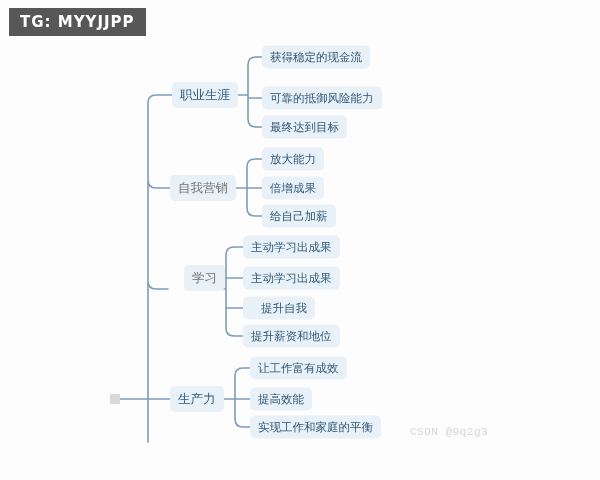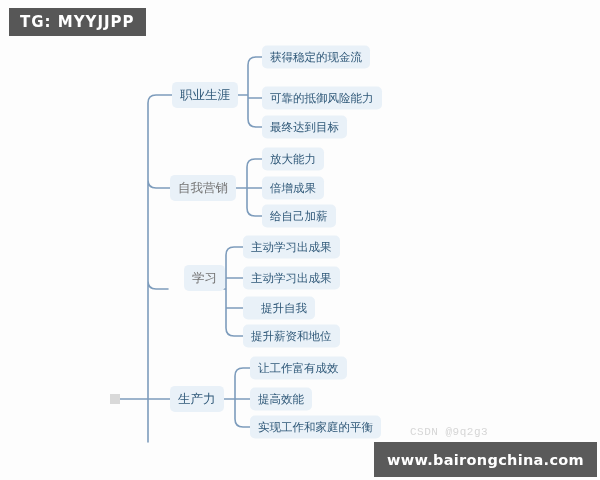--- a/index.html
+++ b/index.html
@@ -46,16 +46,13 @@
       <div class="mm-node mm-branch" style="left: 170px; top: 399px; background: rgb(233, 241, 248); color: rgb(47, 88, 120);">生产力</div>
       <div class="mm-node mm-child" style="left: 250px; top: 368px; background: rgb(233, 241, 248); color: rgb(47, 88, 120);">让工作富有成效</div>
       <div class="mm-node mm-child" style="left: 250px; top: 399px; background: rgb(233, 241, 248); color: rgb(47, 88, 120);">提高效能</div>
       <div class="mm-node mm-child" style="left: 250px; top: 427px; background: rgb(233, 241, 248); color: rgb(47, 88, 120);">实现工作和家庭的平衡</div>
     </div>
 
   <div class="badge badge-top">
     <span>TG: MYYJJPP</span>
   </div>
   <div class="csdn-mark">CSDN @9q2g3</div>
-  <div class="badge badge-bottom">
-    <span>www.bairongchina.com</span>
-  </div>
 </div>
 
 </body></html>

